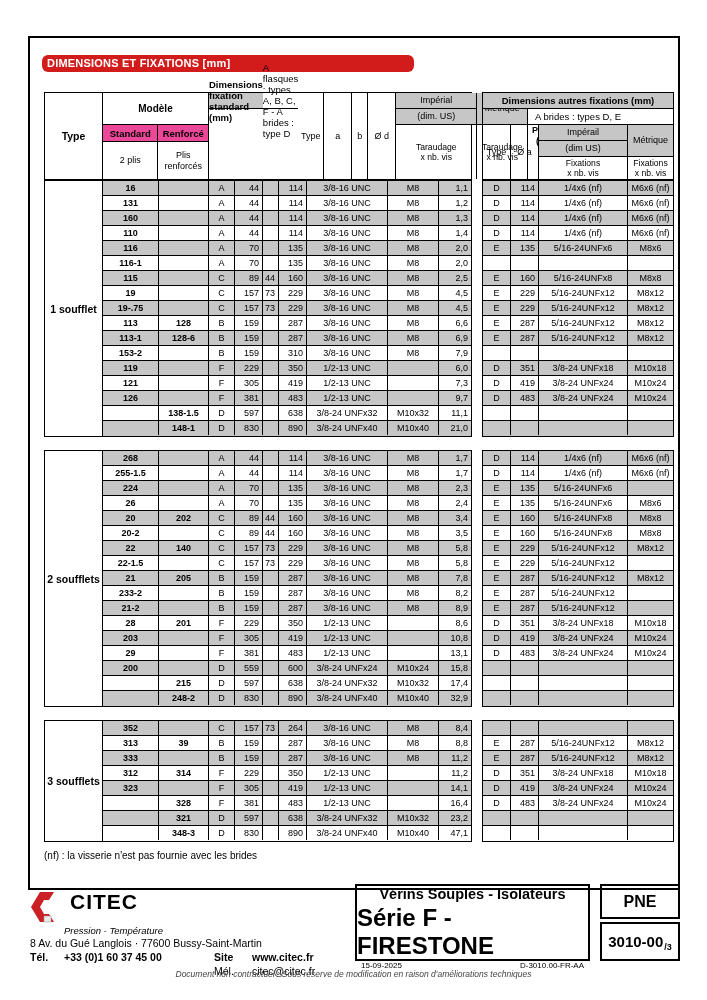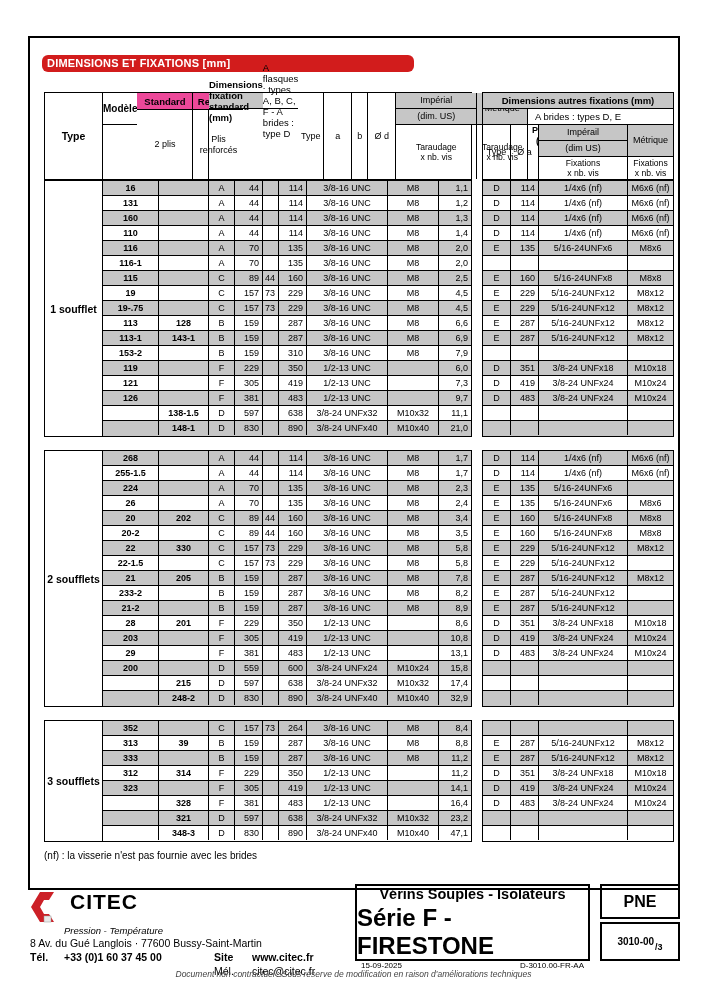--- a/index.html
+++ b/index.html
@@ -11,21 +11,21 @@
   .content{position:absolute;left:14px;top:54px;width:630px;}
   *{box-sizing:border-box;}
   .g{background:#c6c6c6;}
   .bold{font-weight:bold;}
   
   .hdr-row{display:flex;}
   .tspacer{width:10px;}
   .lheader{width:428px;height:88px;border:1px solid #000;display:flex;}
   .rheader{width:192px;height:88px;border:1px solid #000;display:flex;flex-direction:column;}
   .h-typecol{width:58px;border-right:1px solid #000;display:flex;align-items:center;justify-content:center;font-weight:bold;font-size:10.5px;}
-  .h-modcol{width:106px;border-right:1px solid #000;display:flex;flex-direction:row;}
+  .h-modcol{width:106px;border-right:1px solid #000;display:flex;flex-direction:column;}
   .h-modele{height:32px;border-bottom:1px solid #000;display:flex;align-items:center;justify-content:center;font-weight:bold;font-size:10px;}
   .h-stdren{flex:1;display:flex;}
   .h-scol{display:flex;flex-direction:column;}
   .h-scol.w56{width:56px;border-right:1px solid #000;}
   .h-scol.w50{width:50px;}
   .h-gray{height:17px;background:#ec4899;border-bottom:1px solid #000;display:flex;align-items:center;justify-content:center;font-weight:bold;font-size:9.5px;}
   .h-sub{flex:1;display:flex;flex-direction:column;align-items:center;justify-content:center;font-size:9px;line-height:11px;text-align:center;}
   .h-main{width:262px;display:flex;flex-direction:row;}
   .h-band{height:16px;border-bottom:1px solid #000;display:flex;align-items:center;justify-content:center;font-size:9.5px;}
   .h-cols{flex:1;display:flex;}
@@ -72,21 +72,21 @@
   .addr .lab3{width:38px;}
   .addr .val{font-weight:bold;}
   .titlebox{position:absolute;left:355px;top:884px;width:235px;height:77px;border:2px solid #000;display:flex;flex-direction:column;}
   .tb-main{flex:1;display:flex;flex-direction:column;align-items:center;justify-content:center;}
   .tb-line1{font-weight:bold;font-size:14.5px;}
   .tb-line2{font-weight:bold;font-size:24px;margin-top:2px;}
   .tb-strip{height:15px;border-top:1px solid #000;display:flex;justify-content:space-between;align-items:center;
             font-size:8px;padding:0 4px;}
   .pnebox{position:absolute;left:600px;top:884px;width:80px;height:35px;border:2px solid #000;display:flex;align-items:center;justify-content:center;font-weight:bold;font-size:16px;}
   .codebox{position:absolute;left:600px;top:922px;width:80px;height:39px;border:2px solid #000;display:flex;align-items:center;justify-content:center;font-weight:bold;}
-  .codebox .main{font-size:10px;}
+  .codebox .main{font-size:15px;}
   .codebox .suf{font-size:9px;margin-left:1px;align-self:flex-end;margin-bottom:7px;}
   .disclaimer{position:absolute;left:0;top:969px;width:707px;text-align:center;font-style:italic;font-size:8.5px;color:#444;}
 </style>
 </head>
 <body>
 
 <div class="page">
   <div class="frame">
 
     <div class="banner">DIMENSIONS ET FIXATIONS [mm]</div>
@@ -286,21 +286,21 @@
                   <div class="cell c-t">B</div>
                   <div class="cell c-a num">159</div>
                   <div class="cell c-b num"></div>
                   <div class="cell c-d num">287</div>
                   <div class="cell c-imp">3/8-16 UNC</div>
                   <div class="cell c-met">M8</div>
                   <div class="cell c-kg num">6,6</div>
                 </div>
                 <div class="trow shaded">
                   <div class="cell c-std bold">113-1</div>
-                  <div class="cell c-ren bold">143-1</div>
+                  <div class="cell c-ren bold">128-6</div>
                   <div class="cell c-t">B</div>
                   <div class="cell c-a num">159</div>
                   <div class="cell c-b num"></div>
                   <div class="cell c-d num">287</div>
                   <div class="cell c-imp">3/8-16 UNC</div>
                   <div class="cell c-met">M8</div>
                   <div class="cell c-kg num">6,9</div>
                 </div>
                 <div class="trow">
                   <div class="cell c-std bold">153-2</div>
@@ -541,21 +541,21 @@
                   <div class="cell c-t">C</div>
                   <div class="cell c-a num">89</div>
                   <div class="cell c-b num">44</div>
                   <div class="cell c-d num">160</div>
                   <div class="cell c-imp">3/8-16 UNC</div>
                   <div class="cell c-met">M8</div>
                   <div class="cell c-kg num">3,5</div>
                 </div>
                 <div class="trow shaded">
                   <div class="cell c-std bold">22</div>
-                  <div class="cell c-ren bold">330</div>
+                  <div class="cell c-ren bold">140</div>
                   <div class="cell c-t">C</div>
                   <div class="cell c-a num">157</div>
                   <div class="cell c-b num">73</div>
                   <div class="cell c-d num">229</div>
                   <div class="cell c-imp">3/8-16 UNC</div>
                   <div class="cell c-met">M8</div>
                   <div class="cell c-kg num">5,8</div>
                 </div>
                 <div class="trow">
                   <div class="cell c-std bold">22-1.5</div>

